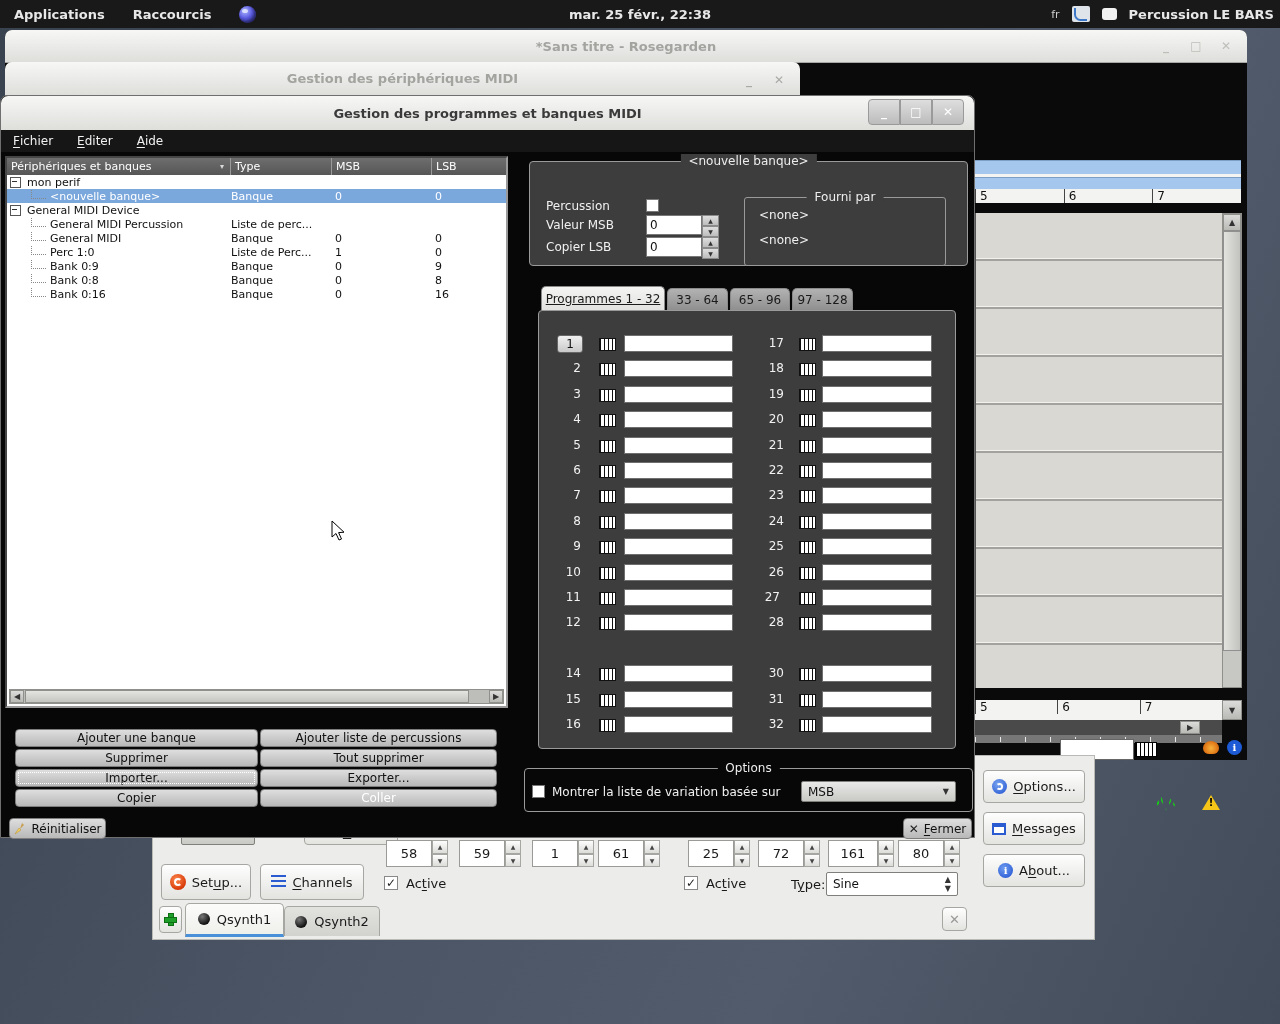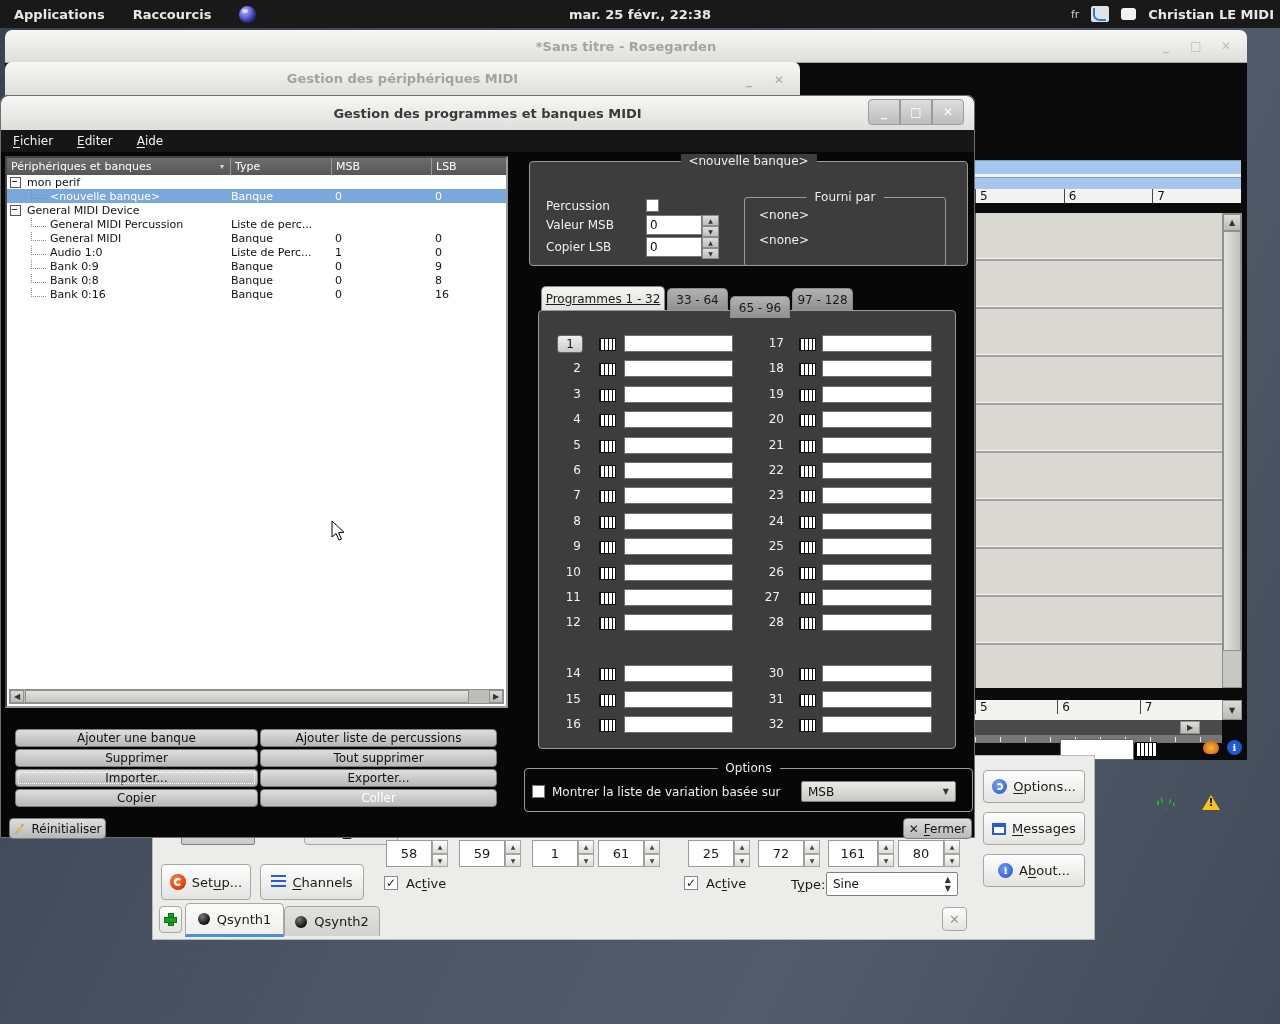--- a/index.html
+++ b/index.html
@@ -456,21 +456,21 @@
               <span class="tree-branch"></span>
               <span>General MIDI</span>
             </span>
             <span class="tc1">Banque</span>
             <span class="tc2">0</span>
             <span class="tc3">0</span>
           </div>
           <div class="trow">
             <span class="tc0">
               <span class="tree-branch"></span>
-              <span>Audio 1:0</span>
+              <span>Perc 1:0</span>
             </span>
             <span class="tc1">Liste de Perc...</span>
             <span class="tc2">1</span>
             <span class="tc3">0</span>
           </div>
           <div class="trow">
             <span class="tc0">
               <span class="tree-branch"></span>
               <span>Bank 0:9</span>
             </span>
@@ -526,21 +526,21 @@
         <span>▼</span>
       </div>
     <div class="groupbox" style="left:743px;top:101px;width:200px;height:67px;background:#3d3d3d;border-radius:3px;">
       <span class="gb-legend">Fourni par</span>
     </div>
     <span class="flabel" style="left:758px;top:112px;">&lt;none&gt;</span>
     <span class="flabel" style="left:758px;top:137px;">&lt;none&gt;</span>
 
     <div class="tab active" style="left:540px;top:190px;width:124px;">Programmes 1 - 32</div>
     <div class="tab" style="left:666px;top:192px;width:61px;">33 - 64</div>
-    <div class="tab" style="left:729px;top:200px;width:60px;">65 - 96</div>
+    <div class="tab" style="left:729px;top:192px;width:60px;">65 - 96</div>
     <div class="tab" style="left:791px;top:192px;width:61px;">97 - 128</div>
 
     <div id="prog-box" class="groupbox abs">
         <div class="prow" style="top: 24px;">
           <span class="pnum sel" style="left: 0px; width: 24px;">1</span>
           <span class="pkb" style="left: 42px;"></span>
           <input class="pin" style="left: 67px; width: 109px;">
           <span class="pnum" style="left: 203px; width: 24px;">17</span>
           <span class="pkb" style="left: 242px;"></span>
           <input class="pin" style="left: 265px; width: 110px;">
@@ -741,20 +741,20 @@
     <span class="tp-item">Applications</span>
     <span class="tp-item">Raccourcis</span>
     <span class="tp-item">
         <span class="ic-globe"></span>
       </span>
     <span id="tp-clock">mar. 25 févr., 22:38</span>
     <span id="tp-right">
       <span id="tp-layout">fr</span>
       <span class="ic-tablet"></span>
       <span class="ic-chat"></span>
-      <span>Christian LE MIDI</span>
+      <span>Percussion LE BARS</span>
     </span>
   </div>
 
   <svg class="abs" style="left:331px;top:520px;z-index:60;" width="15" height="23" viewBox="0 0 15 23">
     <path d="M1 1 L1 17 L5 13.5 L8 20 L10.5 19 L7.6 12.6 L13 12.2 Z" fill="#fff" stroke="#000" stroke-width="1"></path>
   </svg>
 </div>
 
 </body></html>

